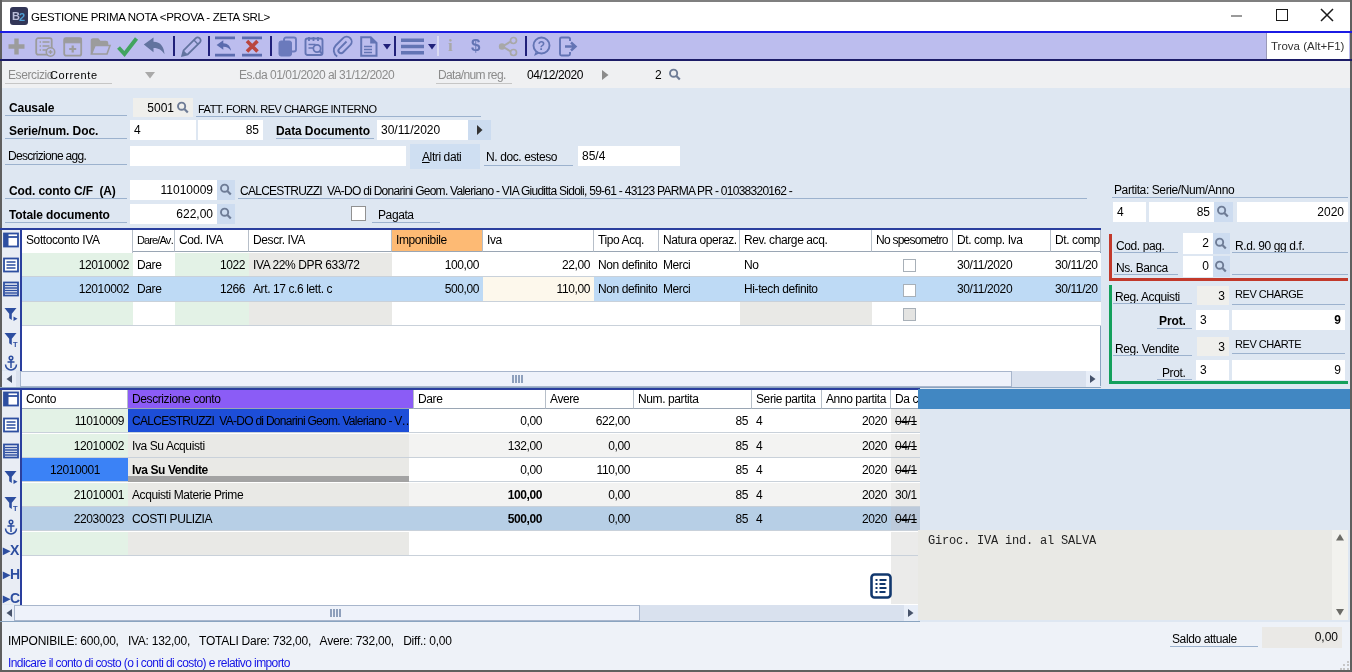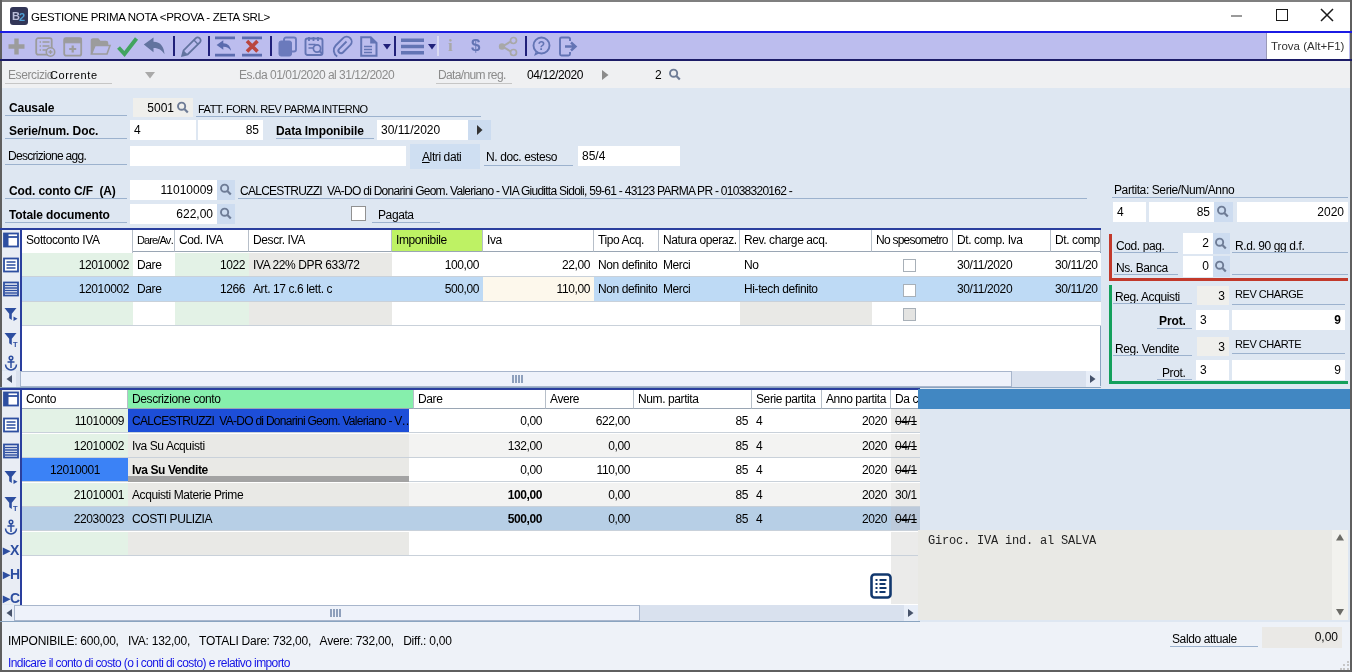--- a/index.html
+++ b/index.html
@@ -142,27 +142,27 @@
     <circle cx="5.6" cy="5.2" r="3.6" fill="none" stroke="#6e7c96" stroke-width="1.9"></circle>
     <line x1="8.4" y1="8" x2="11.8" y2="11.6" stroke="#6e7c96" stroke-width="2.2"></line>
   </svg>
 <div class="t b" style="left:9px;top:101px;font-size:12px">Causale</div>
 <div class="ul" style="left:5px;top:115px;width:122px"></div>
 <div class="fld r" style="left:133px;top:98px;width:60px;height:19px;background:#efefec;padding-right:19px">5001</div>
 <svg style="left:176px;top:101px" width="14" height="14" viewBox="0 0 14 14">
     <circle cx="5.6" cy="5.2" r="3.6" fill="none" stroke="#6e7c96" stroke-width="1.9"></circle>
     <line x1="8.4" y1="8" x2="11.8" y2="11.6" stroke="#6e7c96" stroke-width="2.2"></line>
   </svg>
-<div class="t" style="left:198px;top:102px;font-size:11px;letter-spacing:-0.5px">FATT. FORN. REV PARMA INTERNO</div>
+<div class="t" style="left:198px;top:102px;font-size:11px;letter-spacing:-0.5px">FATT. FORN. REV CHARGE INTERNO</div>
 <div class="ul" style="left:196px;top:116px;width:285px"></div>
 <div class="t b" style="left:9px;top:124px;font-size:12px">Serie/num. Doc.</div>
 <div class="ul" style="left:5px;top:138px;width:122px"></div>
 <div class="fld" style="left:130px;top:120px;width:66px;height:20px">4</div>
 <div class="fld r" style="left:198px;top:120px;width:65px;height:20px">85</div>
-<div class="t b" style="left:276px;top:124px;font-size:12px">Data Imponibile</div>
+<div class="t b" style="left:276px;top:124px;font-size:12px">Data Documento</div>
 <div class="ul" style="left:276px;top:138px;width:98px"></div>
 <div class="fld" style="left:377px;top:120px;width:91px;height:20px">30/11/2020</div>
 <div class="a" style="left:468px;top:120px;width:23px;height:20px;background:#ccdcf0"></div>
 <svg style="left:477px;top:125px" width="6" height="10" viewBox="0 0 6 10">
     <path d="M0 0 v10 L5.5 5 Z" fill="#333"></path>
   </svg>
 <div class="t" style="left:8px;top:149px;font-size:12px;letter-spacing:-0.7px">Descrizione agg.</div>
 <div class="ul" style="left:5px;top:164px;width:122px"></div>
 <div class="fld" style="left:130px;top:146px;width:276px;height:20px"></div>
 <div class="a" style="left:410px;top:144px;width:70px;height:25px;background:#cfdff2"></div>
@@ -242,21 +242,21 @@
 <div class="ul" style="left:1157px;top:379px;width:35px"></div>
 <div class="fld" style="left:1196px;top:360px;width:33px;height:20px">3</div>
 <div class="fld r" style="left:1232px;top:360px;width:113px;height:20px">9</div>
 <div class="a" style="left:0px;top:228px;width:1101px;height:2px;background:#2a3f9e"></div>
 <div class="a" style="left:20px;top:230px;width:2px;height:158px;background:#2a3f9e"></div>
 <div class="a" style="left:22px;top:230px;width:1079px;height:156px;background:#fff;border-right:1px solid #8aa4c0"></div>
 <div class="hc" style="left:22px;top:230px;width:111px;height:28px;background:#fff;border-right:1px solid #b7bfc9;border-bottom:1px solid #9aa6b4">Sottoconto IVA</div>
 <div class="hc" style="left:133px;top:230px;width:42px;height:22px;background:#fff;border-right:1px solid #b7bfc9;border-bottom:1px solid #9aa6b4"><span style="font-size:11px;letter-spacing:-0.9px">Dare/Av…</span></div>
 <div class="hc" style="left:175px;top:230px;width:74px;height:22px;background:#fff;border-right:1px solid #b7bfc9;border-bottom:1px solid #9aa6b4">Cod. IVA</div>
 <div class="hc" style="left:249px;top:230px;width:143px;height:22px;background:#fff;border-right:1px solid #b7bfc9;border-bottom:1px solid #9aa6b4">Descr. IVA</div>
-<div class="hc" style="left:392px;top:230px;width:91px;height:22px;background:#bef264;border-right:1px solid #b7bfc9;border-bottom:1px solid #9aa6b4">Imponibile</div>
+<div class="hc" style="left:392px;top:230px;width:91px;height:22px;background:#fdba74;border-right:1px solid #b7bfc9;border-bottom:1px solid #9aa6b4">Imponibile</div>
 <div class="hc" style="left:483px;top:230px;width:111px;height:22px;background:#fff;border-right:1px solid #b7bfc9;border-bottom:1px solid #9aa6b4">Iva</div>
 <div class="hc" style="left:594px;top:230px;width:65px;height:22px;background:#fff;border-right:1px solid #b7bfc9;border-bottom:1px solid #9aa6b4">Tipo Acq.</div>
 <div class="hc" style="left:659px;top:230px;width:81px;height:22px;background:#fff;border-right:1px solid #b7bfc9;border-bottom:1px solid #9aa6b4">Natura operaz.</div>
 <div class="hc" style="left:740px;top:230px;width:132px;height:22px;background:#fff;border-right:1px solid #b7bfc9;border-bottom:1px solid #9aa6b4">Rev. charge acq.</div>
 <div class="hc" style="left:872px;top:230px;width:81px;height:22px;background:#fff;border-right:1px solid #b7bfc9;border-bottom:1px solid #9aa6b4"><span style="letter-spacing:-0.75px">No spesometro</span></div>
 <div class="hc" style="left:953px;top:230px;width:98px;height:22px;background:#fff;border-right:1px solid #b7bfc9;border-bottom:1px solid #9aa6b4">Dt. comp. Iva</div>
 <div class="hc" style="left:1051px;top:230px;width:50px;height:22px;background:#fff;border-right:1px solid #b7bfc9;border-bottom:1px solid #9aa6b4">Dt. comp</div>
 <div class="cell r" style="left:22px;top:253px;width:111px;height:24px;background:#e3f2e6;border-bottom:1px solid #c9d1da;line-height:24px;">12010002</div>
 <div class="cell" style="left:133px;top:253px;width:42px;height:24px;background:#fff;border-bottom:1px solid #c9d1da;line-height:24px;">Dare</div>
 <div class="cell r" style="left:175px;top:253px;width:74px;height:24px;background:#e3f2e6;border-bottom:1px solid #c9d1da;line-height:24px;">1022</div>
@@ -308,21 +308,21 @@
 <div class="a" style="left:20px;top:371px;width:992px;height:16px;background:#eef2fa;border:1px solid #a8b6cc"></div>
 <div class="a" style="left:512px;top:375px;width:1.5px;height:8px;background:#8ea0bc"></div>
 <div class="a" style="left:515px;top:375px;width:1.5px;height:8px;background:#8ea0bc"></div>
 <div class="a" style="left:518px;top:375px;width:1.5px;height:8px;background:#8ea0bc"></div>
 <div class="a" style="left:521px;top:375px;width:1.5px;height:8px;background:#8ea0bc"></div>
 <div class="a" style="left:0px;top:387px;width:1101px;height:1px;background:#8aa4c0"></div>
 <div class="a" style="left:0px;top:388px;width:920px;height:2px;background:#2a3f9e"></div>
 <div class="a" style="left:20px;top:390px;width:2px;height:231px;background:#2a3f9e"></div>
 <div class="a" style="left:22px;top:390px;width:898px;height:215px;background:#fff"></div>
 <div class="hc" style="left:22px;top:390px;width:106px;height:19px;line-height:18px;background:#fff;border-right:1px solid #b7bfc9;border-bottom:1px solid #9aa6b4">Conto</div>
-<div class="hc" style="left:128px;top:390px;width:286px;height:19px;line-height:18px;background:#86efac;border-right:1px solid #b7bfc9;border-bottom:1px solid #9aa6b4">Descrizione conto</div>
+<div class="hc" style="left:128px;top:390px;width:286px;height:19px;line-height:18px;background:#8b5cf6;border-right:1px solid #b7bfc9;border-bottom:1px solid #9aa6b4">Descrizione conto</div>
 <div class="hc" style="left:414px;top:390px;width:132px;height:19px;line-height:18px;background:#fff;border-right:1px solid #b7bfc9;border-bottom:1px solid #9aa6b4">Dare</div>
 <div class="hc" style="left:546px;top:390px;width:88px;height:19px;line-height:18px;background:#fff;border-right:1px solid #b7bfc9;border-bottom:1px solid #9aa6b4">Avere</div>
 <div class="hc" style="left:634px;top:390px;width:118px;height:19px;line-height:18px;background:#fff;border-right:1px solid #b7bfc9;border-bottom:1px solid #9aa6b4">Num. partita</div>
 <div class="hc" style="left:752px;top:390px;width:70px;height:19px;line-height:18px;background:#fff;border-right:1px solid #b7bfc9;border-bottom:1px solid #9aa6b4">Serie partita</div>
 <div class="hc" style="left:822px;top:390px;width:69px;height:19px;line-height:18px;background:#fff;border-right:1px solid #b7bfc9;border-bottom:1px solid #9aa6b4">Anno partita</div>
 <div class="hc" style="left:891px;top:390px;width:29px;height:19px;line-height:18px;background:#fff;border-right:1px solid #b7bfc9;border-bottom:1px solid #9aa6b4">Da c</div>
 <div class="cell r" style="left:22px;top:409px;width:106px;height:24px;background:#e3f2e6;border-bottom:1px solid #c9d1da;line-height:24px;">11010009</div>
 <div class="cell" style="left:128px;top:409px;width:281px;height:24px;background:#1d4ed8;border-bottom:1px solid #c9d1da;line-height:24px;"><span style="letter-spacing:-0.72px">CALCESTRUZZI&nbsp; VA-DO di Donarini Geom. Valeriano - V…</span></div>
 <div class="cell r" style="left:409px;top:409px;width:137px;height:24px;background:#fff;border-bottom:1px solid #c9d1da;line-height:24px;">0,00</div>
 <div class="cell r" style="left:546px;top:409px;width:88px;height:24px;background:#fff;border-bottom:1px solid #c9d1da;line-height:24px;">622,00</div>

